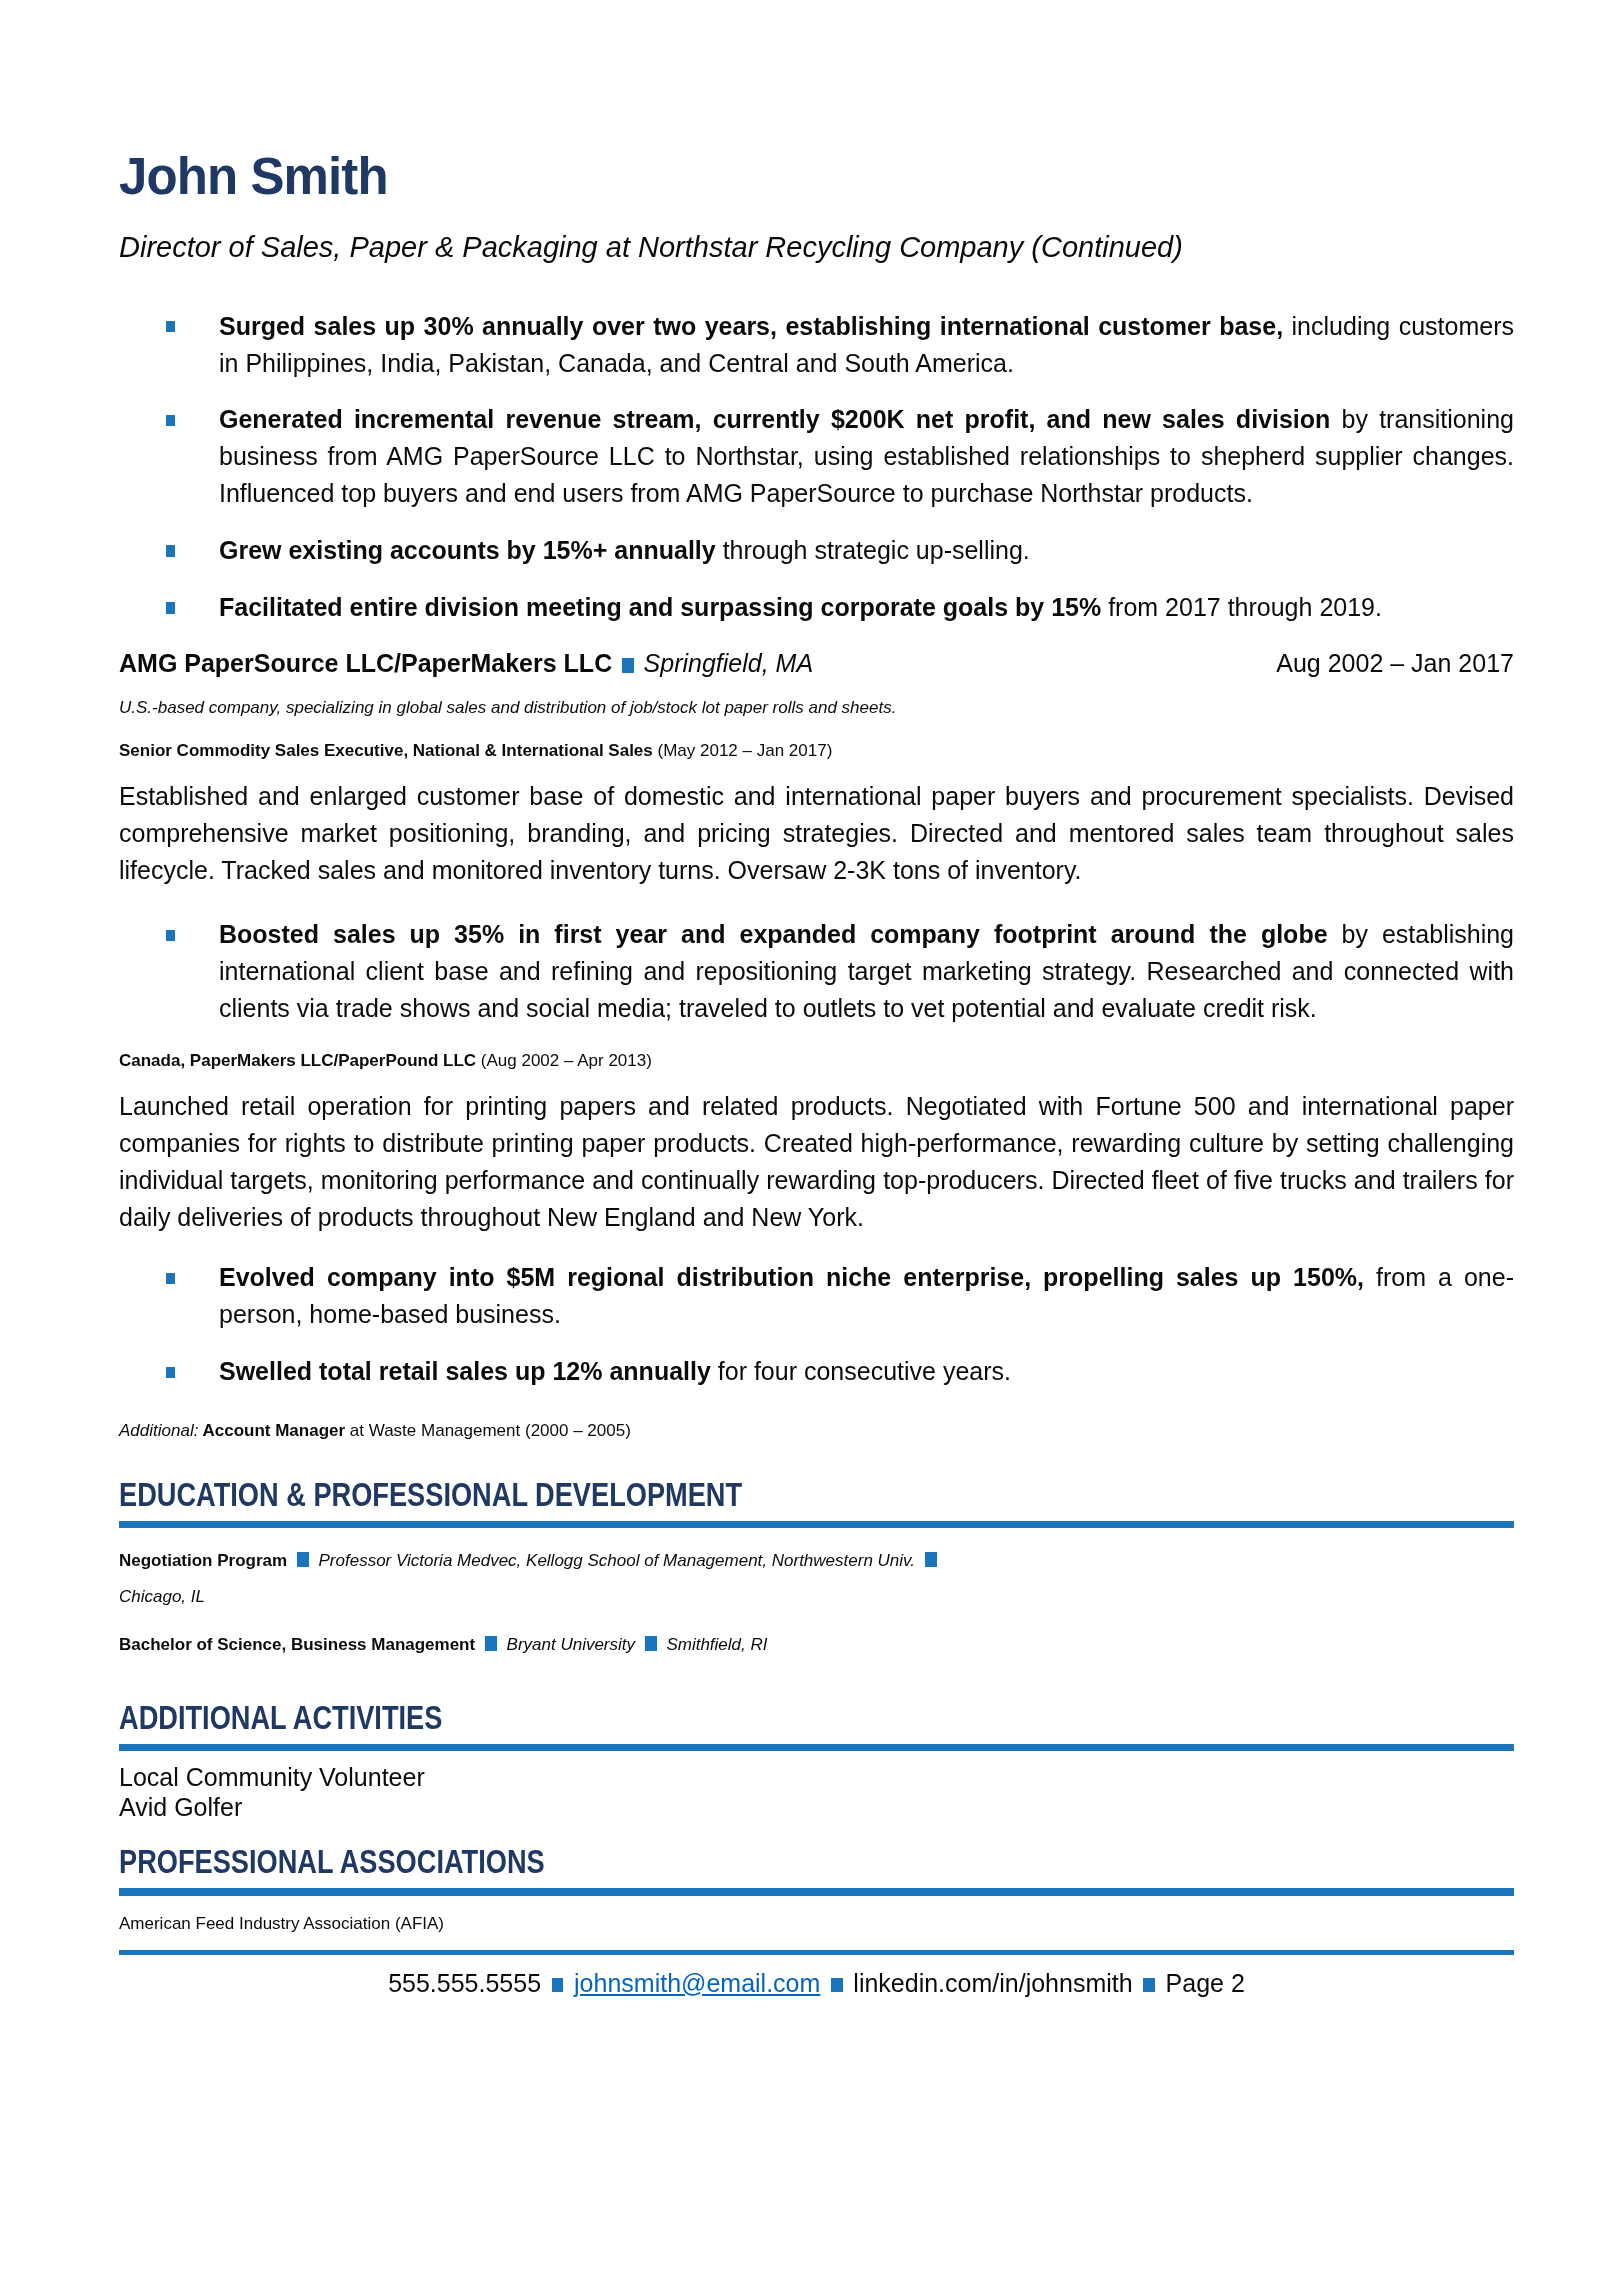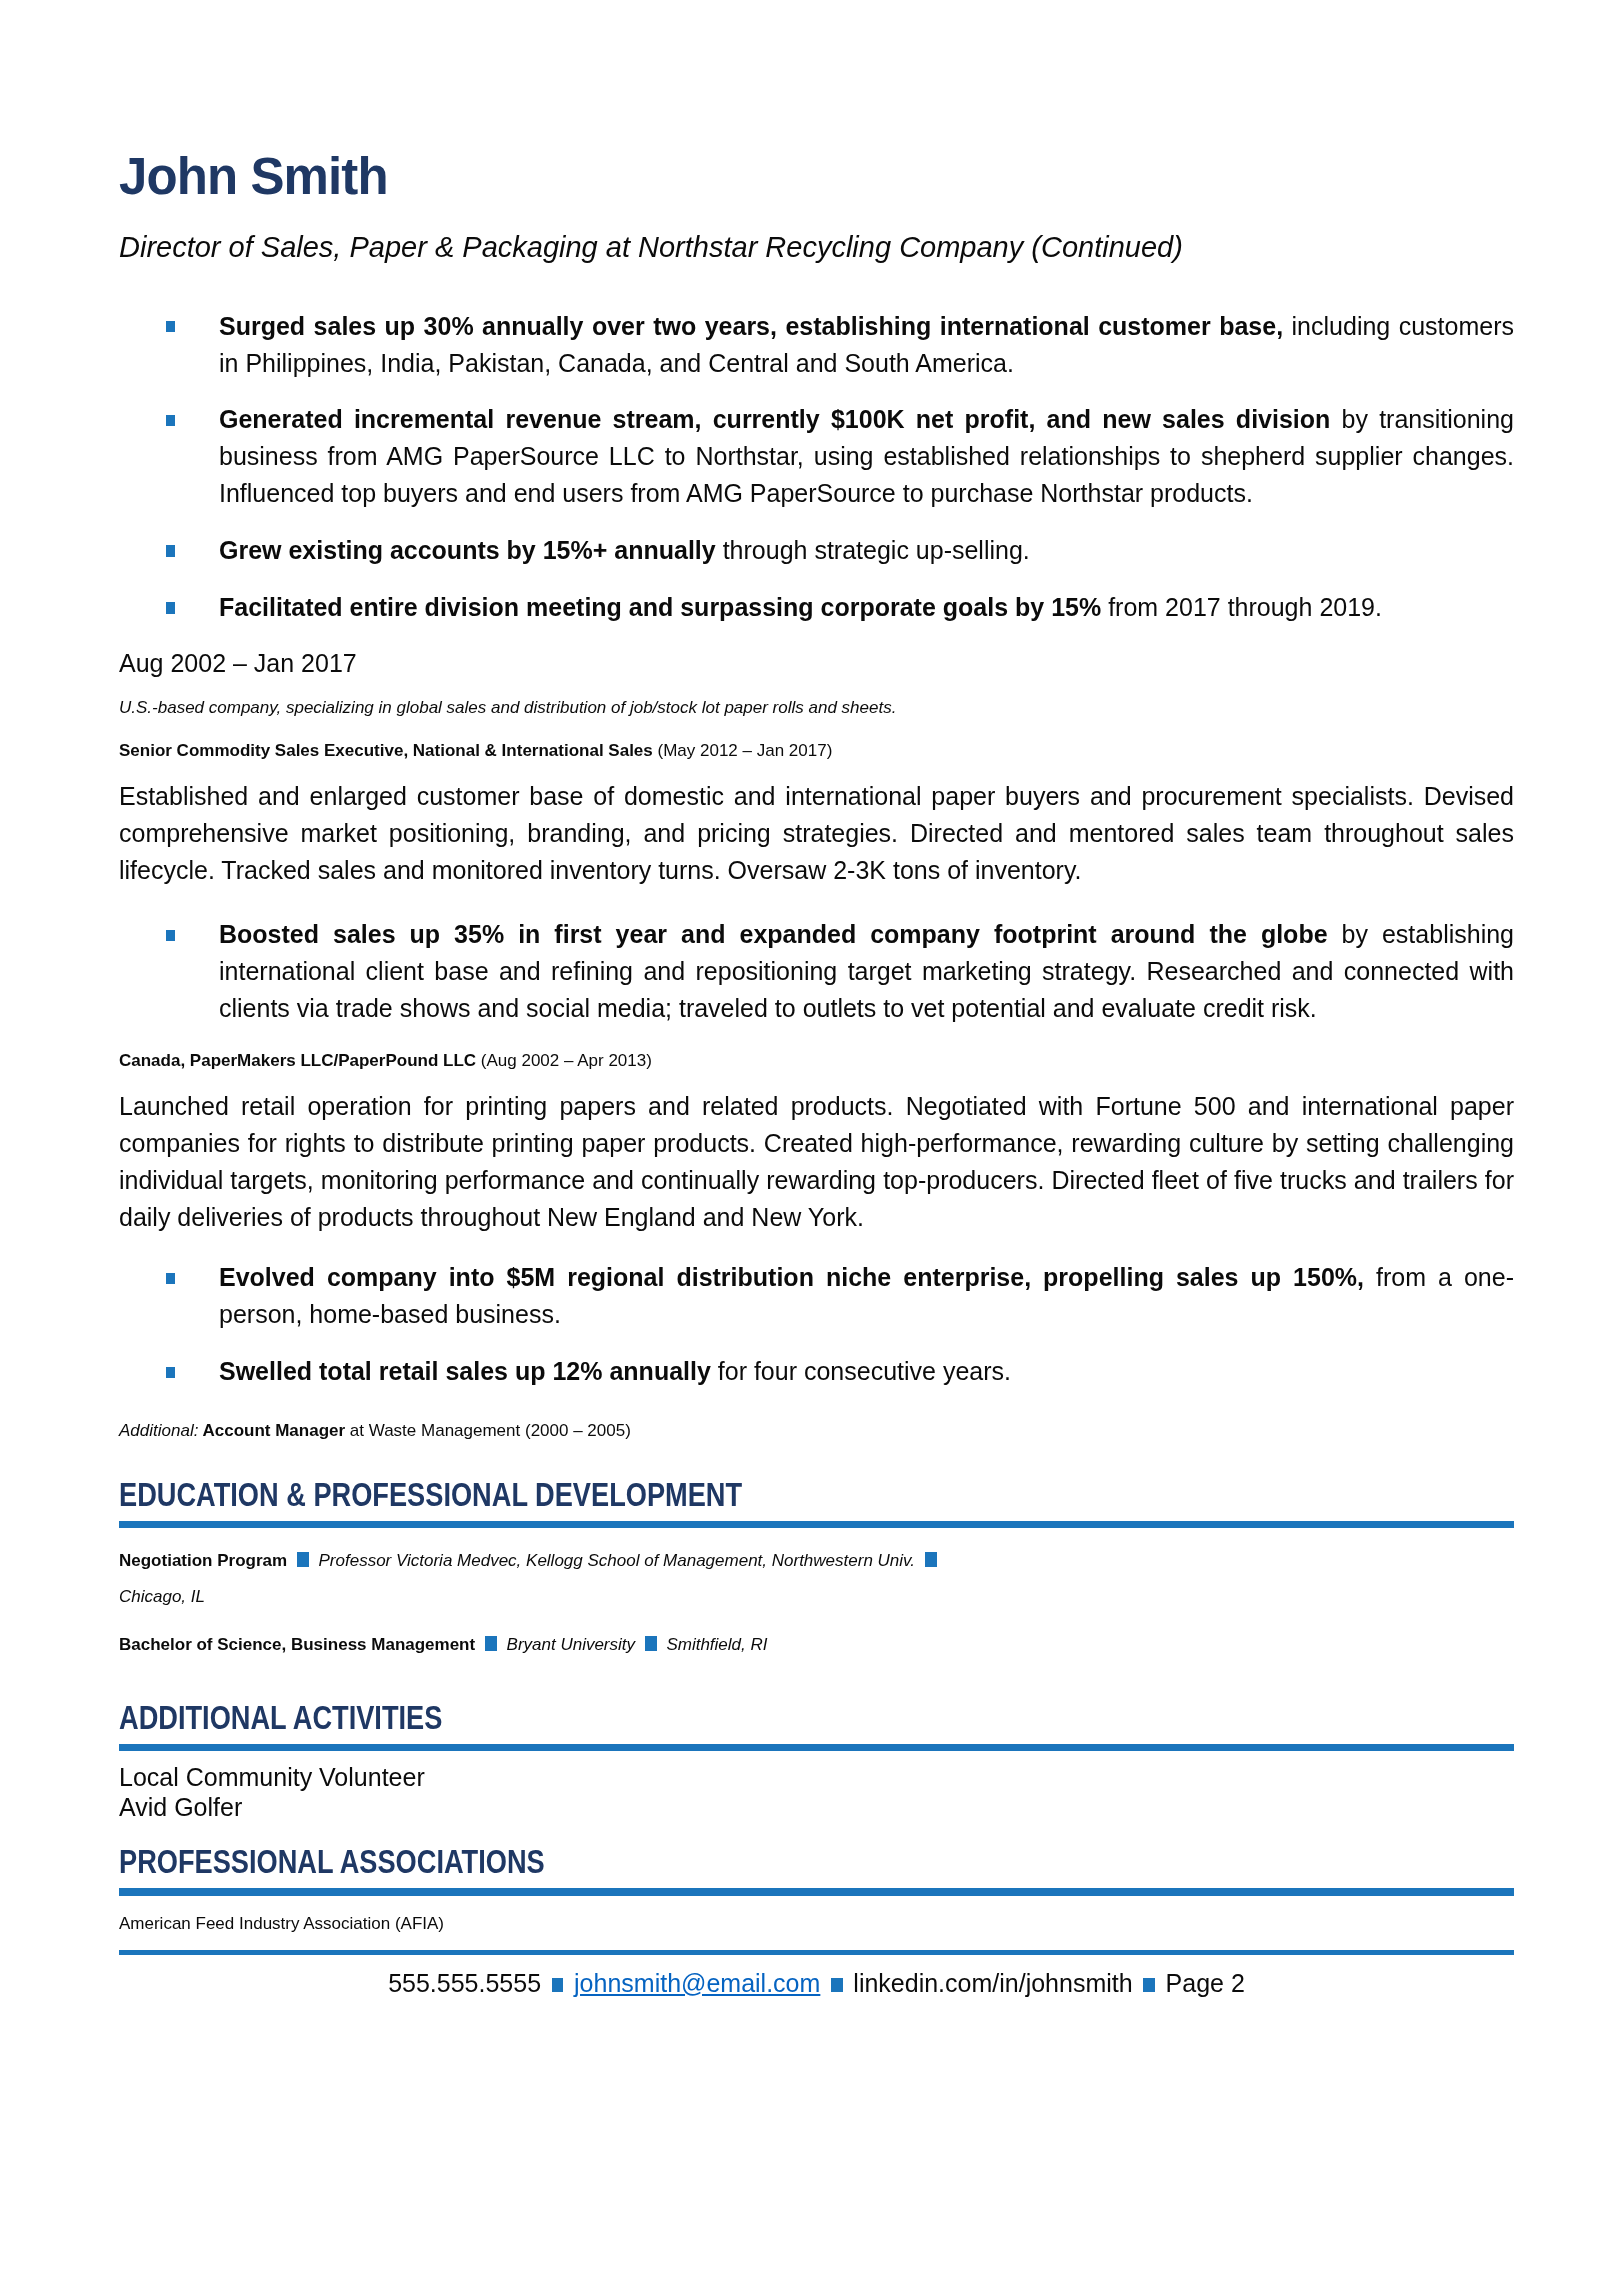--- a/index.html
+++ b/index.html
@@ -144,26 +144,27 @@
 </head>
 <body>
 
 <div class="page">
 
   <div class="name">John Smith</div>
   <div class="subtitle">Director of Sales, Paper &amp; Packaging at Northstar Recycling Company (Continued)</div>
 
   <ul class="blist ul-top">
     <li><span class="bullet-sq"></span><span class="b">Surged sales up 30% annually over two years, establishing international customer base,</span><span> including customers in Philippines, India, Pakistan, Canada, and Central and South America.</span></li>
-    <li><span class="bullet-sq"></span><span class="b">Generated incremental revenue stream, currently $100K net profit, and new sales division</span><span> by transitioning business from AMG PaperSource LLC to Northstar, using established relationships to shepherd supplier changes. Influenced top buyers and end users from AMG PaperSource to purchase Northstar products.</span></li>
+    <li><span class="bullet-sq"></span><span class="b">Generated incremental revenue stream, currently $200K net profit, and new sales division</span><span> by transitioning business from AMG PaperSource LLC to Northstar, using established relationships to shepherd supplier changes. Influenced top buyers and end users from AMG PaperSource to purchase Northstar products.</span></li>
     <li><span class="bullet-sq"></span><span class="b">Grew existing accounts by 15%+ annually</span><span> through strategic up-selling.</span></li>
     <li><span class="bullet-sq"></span><span class="b">Facilitated entire division meeting and surpassing corporate goals by 15%</span><span> from 2017 through 2019.</span></li>
   </ul>
 
   <div class="job-header">
+    <div><span class="b">AMG PaperSource LLC/PaperMakers LLC</span><span class="sq"></span><span class="i">Springfield, MA</span></div>
     <div>Aug 2002 – Jan 2017</div>
   </div>
 
   <div class="line i blurb">U.S.-based company, specializing in global sales and distribution of job/stock lot paper rolls and sheets.</div>
 
   <div class="line role-title"><span class="b">Senior Commodity Sales Executive, National &amp; International Sales</span><span> (May 2012 – Jan 2017)</span></div>
 
   <div class="para summary">Established and enlarged customer base of domestic and international paper buyers and procurement specialists. Devised comprehensive market positioning, branding, and pricing strategies. Directed and mentored sales team throughout sales lifecycle. Tracked sales and monitored inventory turns. Oversaw 2-3K tons of inventory.</div>
 
   <ul class="blist ul-mid">

